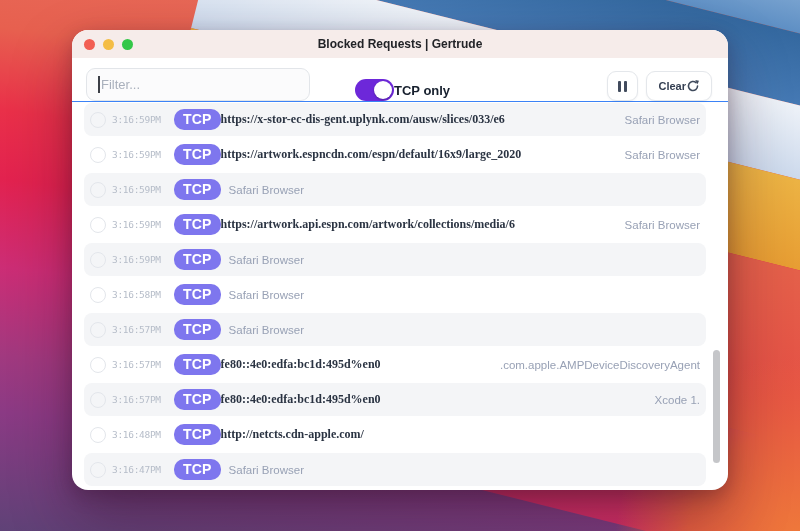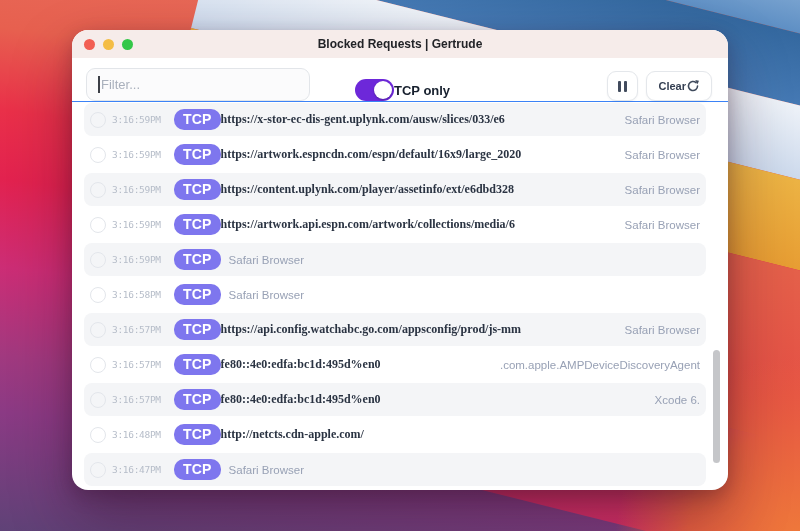--- a/index.html
+++ b/index.html
@@ -153,21 +153,20 @@
       <span class="badge">TCP</span>
       <span class="url">https://artwork.espncdn.com/espn/default/16x9/large_2020</span>
       <span class="app">Safari Browser</span>
     </div>
   </div>
         <div class="row alt">
     <div class="row-inner">
       <span class="circle"></span>
       <span class="time">3:16:59PM</span>
       <span class="badge">TCP</span>
-      <span class="url">https://content.uplynk.com/player/assetinfo/ext/e6dbd328</span>
       <span class="app">Safari Browser</span>
     </div>
   </div>
         <div class="row">
     <div class="row-inner">
       <span class="circle"></span>
       <span class="time">3:16:59PM</span>
       <span class="badge">TCP</span>
       <span class="url">https://artwork.api.espn.com/artwork/collections/media/6</span>
       <span class="app">Safari Browser</span>
@@ -187,40 +186,39 @@
       <span class="time">3:16:58PM</span>
       <span class="badge">TCP</span>
       <span class="app">Safari Browser</span>
     </div>
   </div>
         <div class="row alt">
     <div class="row-inner">
       <span class="circle"></span>
       <span class="time">3:16:57PM</span>
       <span class="badge">TCP</span>
-      <span class="url">https://api.config.watchabc.go.com/appsconfig/prod/js-mm</span>
       <span class="app">Safari Browser</span>
     </div>
   </div>
         <div class="row">
     <div class="row-inner">
       <span class="circle"></span>
       <span class="time">3:16:57PM</span>
       <span class="badge">TCP</span>
       <span class="url">fe80::4e0:edfa:bc1d:495d%en0</span>
       <span class="app">.com.apple.AMPDeviceDiscoveryAgent</span>
     </div>
   </div>
         <div class="row alt">
     <div class="row-inner">
       <span class="circle"></span>
       <span class="time">3:16:57PM</span>
       <span class="badge">TCP</span>
       <span class="url">fe80::4e0:edfa:bc1d:495d%en0</span>
-      <span class="app">Xcode 6.</span>
+      <span class="app">Xcode 1.</span>
     </div>
   </div>
         <div class="row">
     <div class="row-inner">
       <span class="circle"></span>
       <span class="time">3:16:48PM</span>
       <span class="badge">TCP</span>
       <span class="url">http://netcts.cdn-apple.com/</span>
     </div>
   </div>

